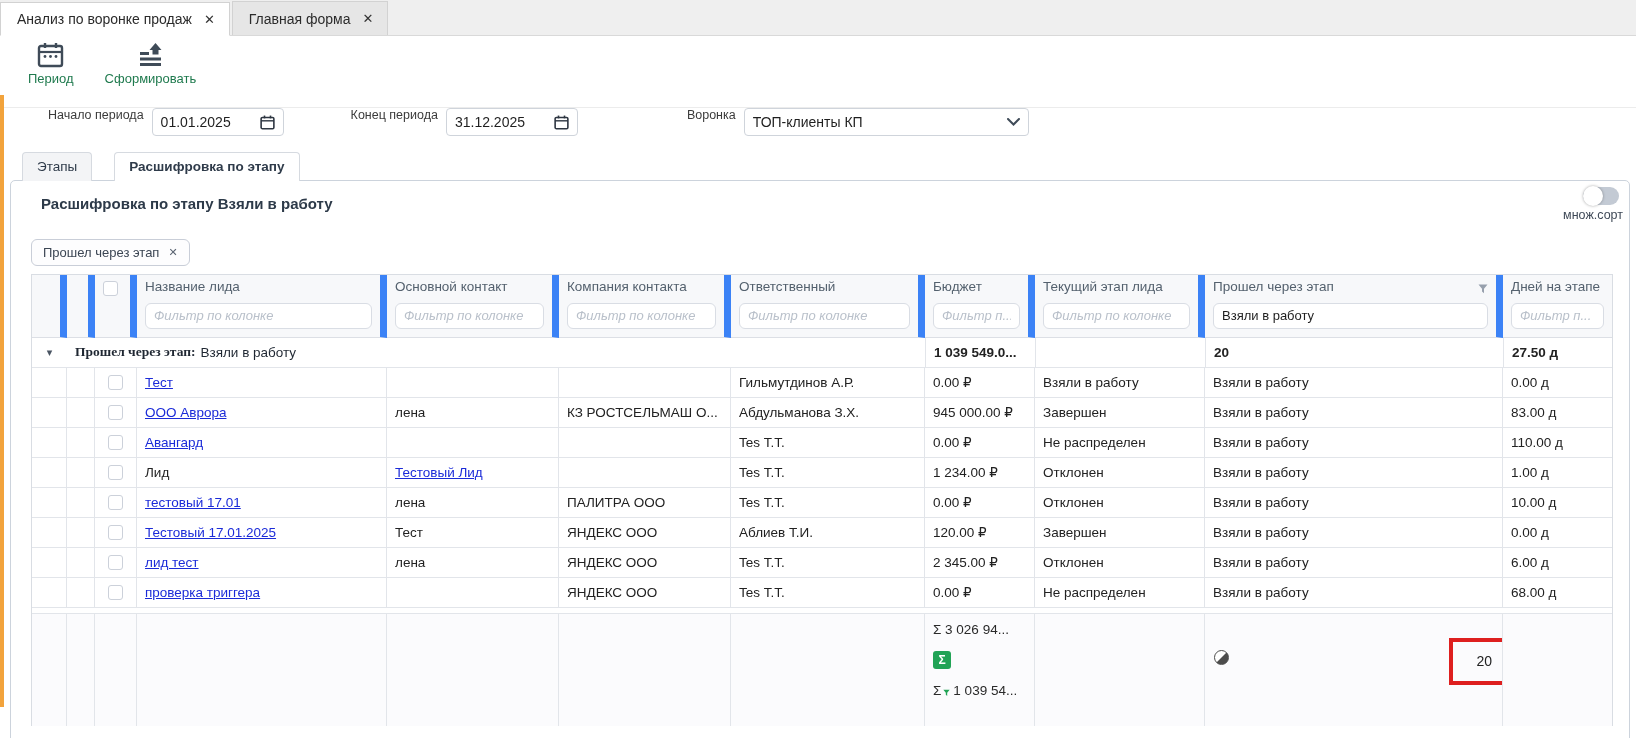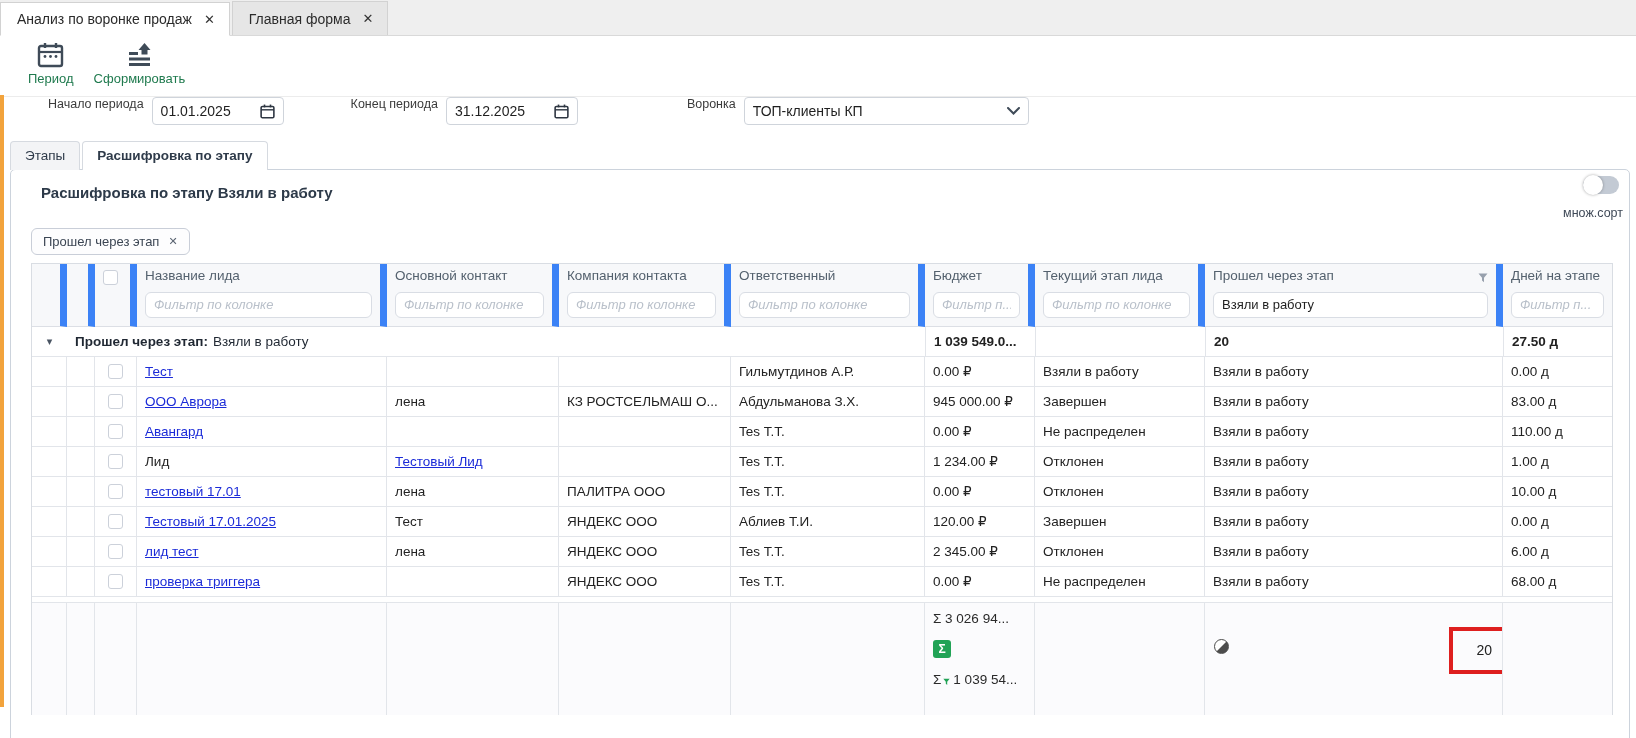--- a/index.html
+++ b/index.html
@@ -10,46 +10,46 @@
   .tabbar { height:36px; background:#efefef; border-bottom:1px solid #d9d9d9;
     display:flex; align-items:flex-end; }
   .wtab { height:34px; display:flex; align-items:center; padding:0 14px 0 16px;
     font-size:14px; color:#2b2b2b; cursor:default; }
   .wtab.active { background:#fff; border:1px solid #d2d2d2; border-bottom:1px solid #fff;
     margin-bottom:-1px; }
   .wtab.inactive { background:#e6e6e6; border:1px solid #d2d2d2; border-bottom:none; margin-left:2px; }
   .wtab .x { margin-left:12px; font-size:13px; font-weight:700; color:#333; }
 
   
-  .toolbar { height:61px; background:#fff; border-bottom:1px solid #ececec;
-    display:flex; align-items:flex-start; padding:6px 0 0 28px; gap:20px; }
+  .toolbar { height:72px; background:#fff; border-bottom:1px solid #ececec;
+    display:flex; align-items:flex-start; padding:6px 0 0 28px; gap:31px; }
   .tbtn { display:flex; flex-direction:column; align-items:center; gap:3px; cursor:pointer; }
   .tbtn .lbl { font-size:13px; color:#1f7a4e; }
 
   
   .formrow { height:42px; display:flex; align-items:flex-start; padding-left:48px; background:#fff; }
   .flabel { font-size:12.5px; color:#3b3b3b; margin-right:8px; white-space:nowrap; }
   .field { height:28px; border:1px solid #cfd4db; border-radius:4px; background:#fff;
     display:flex; align-items:center; padding:0 8px; font-size:14px; color:#1f1f1f; }
   .field.date { width:132px; justify-content:space-between; }
   .field.select { width:285px; justify-content:space-between; }
   .ml1 { margin-left:67px; } .ml2 { margin-left:109px; }
 
   
-  .viewtabs { height:30px; display:flex; align-items:flex-end; padding-left:10px; position:relative; z-index:2; }
+  .viewtabs { height:30px; display:flex; align-items:flex-end; padding-left:22px; position:relative; z-index:2;gap:20px; }
   .vtab { font-size:13.5px; padding:6px 14px 7px; border:1px solid #d6dae0; border-bottom:none;
     border-radius:4px 4px 0 0; background:#f3f4f6; color:#2f3b4a; margin-right:2px; position:relative; top:1px; }
   .vtab.active { background:#fff; font-weight:700; }
 
   
   .panel { margin:0 6px 0 10px; border:1px solid #ccd3dc; border-radius:5px;
     background:#fff; position:relative; height:640px; }
   .panel-head { height:56px; position:relative; }
   .ptitle { position:absolute; left:30px; top:14px; font-size:15px; font-weight:700; color:#2d3a49; }
-  .multisort { position:absolute; right:6px; top:6px; display:flex; flex-direction:column; align-items:flex-end; gap:12px; }
+  .multisort { position:absolute; right:6px; top:6px; display:flex; flex-direction:column; align-items:flex-end; gap:3px; }
   .toggle { width:36px; height:18px; background:#c3cad4; border-radius:9px; position:relative; margin-right:4px; }
   .toggle::before { content:""; position:absolute; left:0px; top:-1px; width:20px; height:20px;
     border-radius:50%; background:#fff; box-shadow:0 0 3px rgba(0,0,0,.35); }
   .multisort .mlbl { font-size:12.5px; color:#3f4957; }
 
   .chiprow { padding:2px 0 8px 20px; }
   .chip { display:inline-flex; align-items:center; gap:9px; border:1px solid #c9ced8;
     border-radius:6px; padding:5px 11px; font-size:13px; color:#3c4654; background:#fdfdfe; }
   .chip .x { font-size:11px; color:#5a6472; }
 
@@ -71,21 +71,21 @@
   .th .hlab .sp { flex:1; }
   .th input { height:26px; border:1px solid #d9dde4; border-radius:6px; padding:0 8px;
     font-size:13px; font-family:inherit; color:#1f1f1f; width:100%; background:#fff; outline:none; }
   .th input::placeholder { font-style:italic; color:#b9c0ca; }
 
   .cb { width:15px; height:15px; border:1px solid #ccd1da; border-radius:3px; background:#fff; }
 
   .grow .td { border-right:none; }
   .grow .gval { border-left:1px solid #e2e5ea; font-weight:700; }
   .exp { font-size:11px; color:#4a5563; }
-  .gtext b { font-weight:700; color:#1f2732; } .gtext { color:#1f2732; }
+  .gtext b { font-weight:700; color:#1f2732;font-family:Liberation Serif, serif; } .gtext { color:#1f2732; }
 
   .lnk { color:#1b2bd8; text-decoration:underline; cursor:pointer; }
 
   .gap-row { height:6px; border-bottom:1px solid #e2e5ea; background:#fff; }
 
   .tfoot { background:#fbfbfd; height:112px; }
   .tfoot .td { border-bottom:none; align-items:flex-start; position:relative; }
   .sumcol { flex-direction:column; align-items:flex-start !important; padding-top:8px !important; gap:14px; }
   .sumline { font-size:13.5px; color:#2a2a2a; display:flex; align-items:center; gap:2px; }
   .sigma-badge { width:18px; height:18px; background:#21a356; color:#fff; border-radius:3px;

